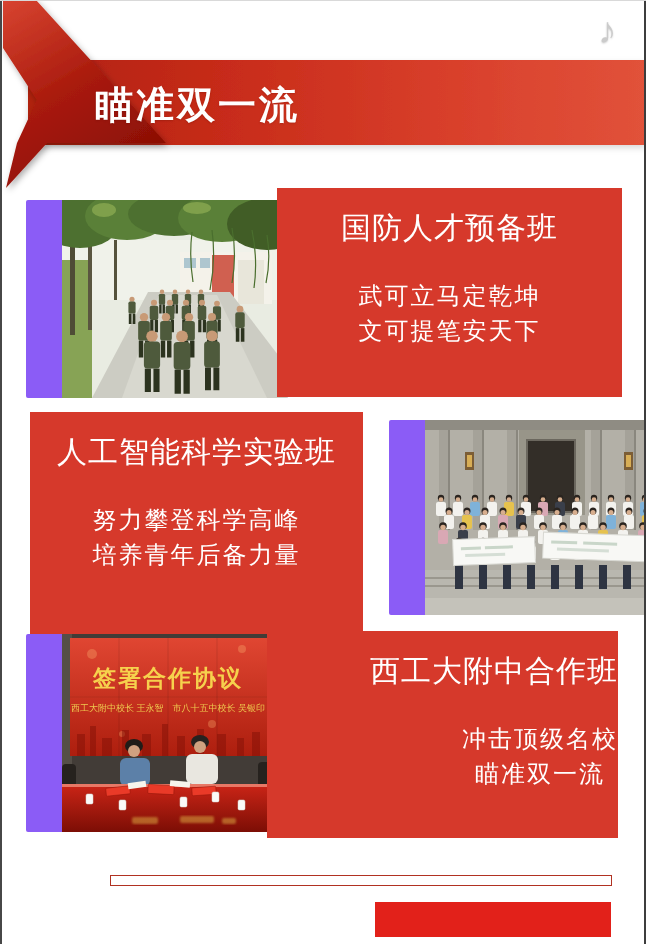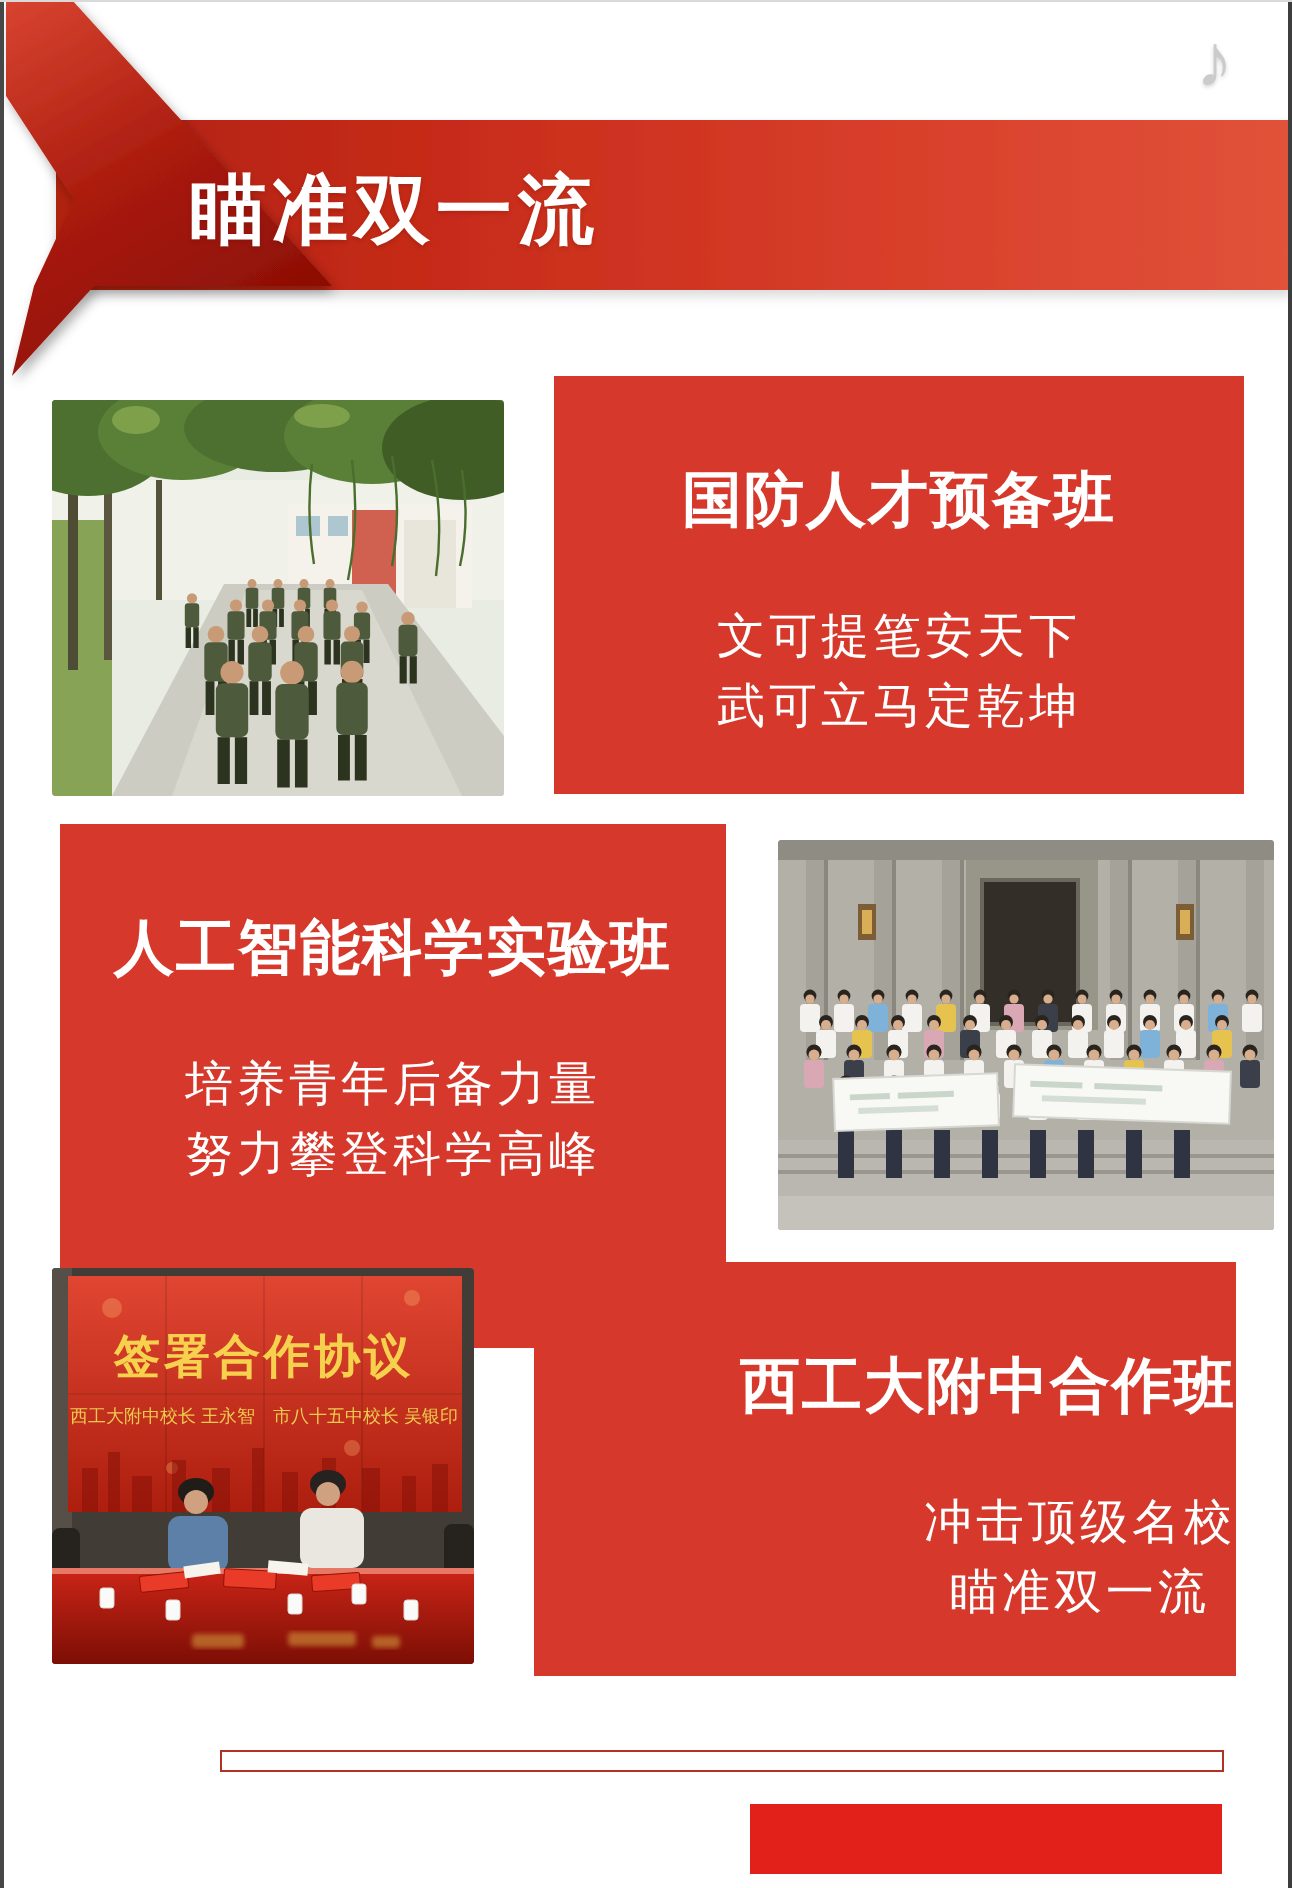--- a/index.html
+++ b/index.html
@@ -18,35 +18,35 @@
     position:absolute;left:95px;top:80px;z-index:3;
     font-size:38px;font-weight:bold;color:#ffffff;letter-spacing:3px;
     text-shadow:0 1px 2px rgba(90,10,0,0.25);
   }
   .music-note{
     position:absolute;left:598px;top:12px;z-index:3;
     font-size:37px;color:#cbcbcb;line-height:1;cursor:pointer;
     text-shadow:0 1px 2px rgba(0,0,0,0.18);
   }
 
-  .photo{position:absolute;overflow:hidden;border-radius:2px;background:#8b5cf6;z-index:4;}
+  .photo{position:absolute;overflow:hidden;border-radius:2px;background:#8b5cf6;z-index:4;padding-left:36px;}
   .photo svg{display:block;}
   .photo-1{left:26px;top:200px;width:226px;height:198px;}
   .photo-2{left:389px;top:420px;width:248px;height:195px;}
   .photo-3{left:26px;top:634px;width:211px;height:198px;}
 
   .card{
     position:absolute;z-index:4;background:#d6392b;color:#ffffff;
     display:flex;flex-direction:column;align-items:center;text-align:center;
   }
   .card-1{left:277px;top:188px;width:345px;height:209px;}
   .card-2{left:30px;top:412px;width:333px;height:262px;}
   .card-3{left:267px;top:631px;width:351px;height:207px;align-items:flex-end;}
   .card-title{
-    margin-top:45px;font-size:30px;font-weight:bold;letter-spacing:1px;
+    margin-top:22px;font-size:30px;font-weight:normal;letter-spacing:1px;
     line-height:36px;white-space:nowrap;
   }
   .card-lines{margin-top:32px;}
   .card-line{
     font-size:24px;font-weight:500;letter-spacing:2px;line-height:35px;white-space:nowrap;
   }
 
   .footer-outline-box{
     position:absolute;left:110px;top:875px;width:500px;height:9px;z-index:4;
     border:1.5px solid #b13222;background:#ffffff;
@@ -145,30 +145,30 @@
           <use href="#sol" transform="translate(120,166) scale(1.85)"></use>
           <use href="#sol" transform="translate(150,164) scale(1.75)"></use>
           <use href="#sol" transform="translate(178,126) scale(1.05)"></use>
           <use href="#sol" transform="translate(70,112) scale(0.8)"></use>
         </g>
     </svg>
   </div>
   <div class="card card-1">
     <div class="card-title">国防人才预备班</div>
     <div class="card-lines">
+      <div class="card-line">武可立马定乾坤</div>
       <div class="card-line">文可提笔安天下</div>
-      <div class="card-line">武可立马定乾坤</div>
     </div>
   </div>
 
   <div class="card card-2">
     <div class="card-title">人工智能科学实验班</div>
     <div class="card-lines">
+      <div class="card-line">努力攀登科学高峰</div>
       <div class="card-line">培养青年后备力量</div>
-      <div class="card-line">努力攀登科学高峰</div>
     </div>
   </div>
   <div class="photo photo-2">
     <svg width="248" height="195" viewBox="0 0 248 195">
       <rect x="0" y="0" width="248" height="195" fill="#b3b0a7"></rect>
       <rect x="0" y="0" width="248" height="10" fill="#8f8c83"></rect>
       <g>
         <rect x="14" y="10" width="9" height="100" fill="#a5a299"></rect>
           <rect x="23" y="10" width="2" height="100" fill="#8a877e"></rect>
         <rect x="48" y="10" width="9" height="100" fill="#a5a299"></rect>

